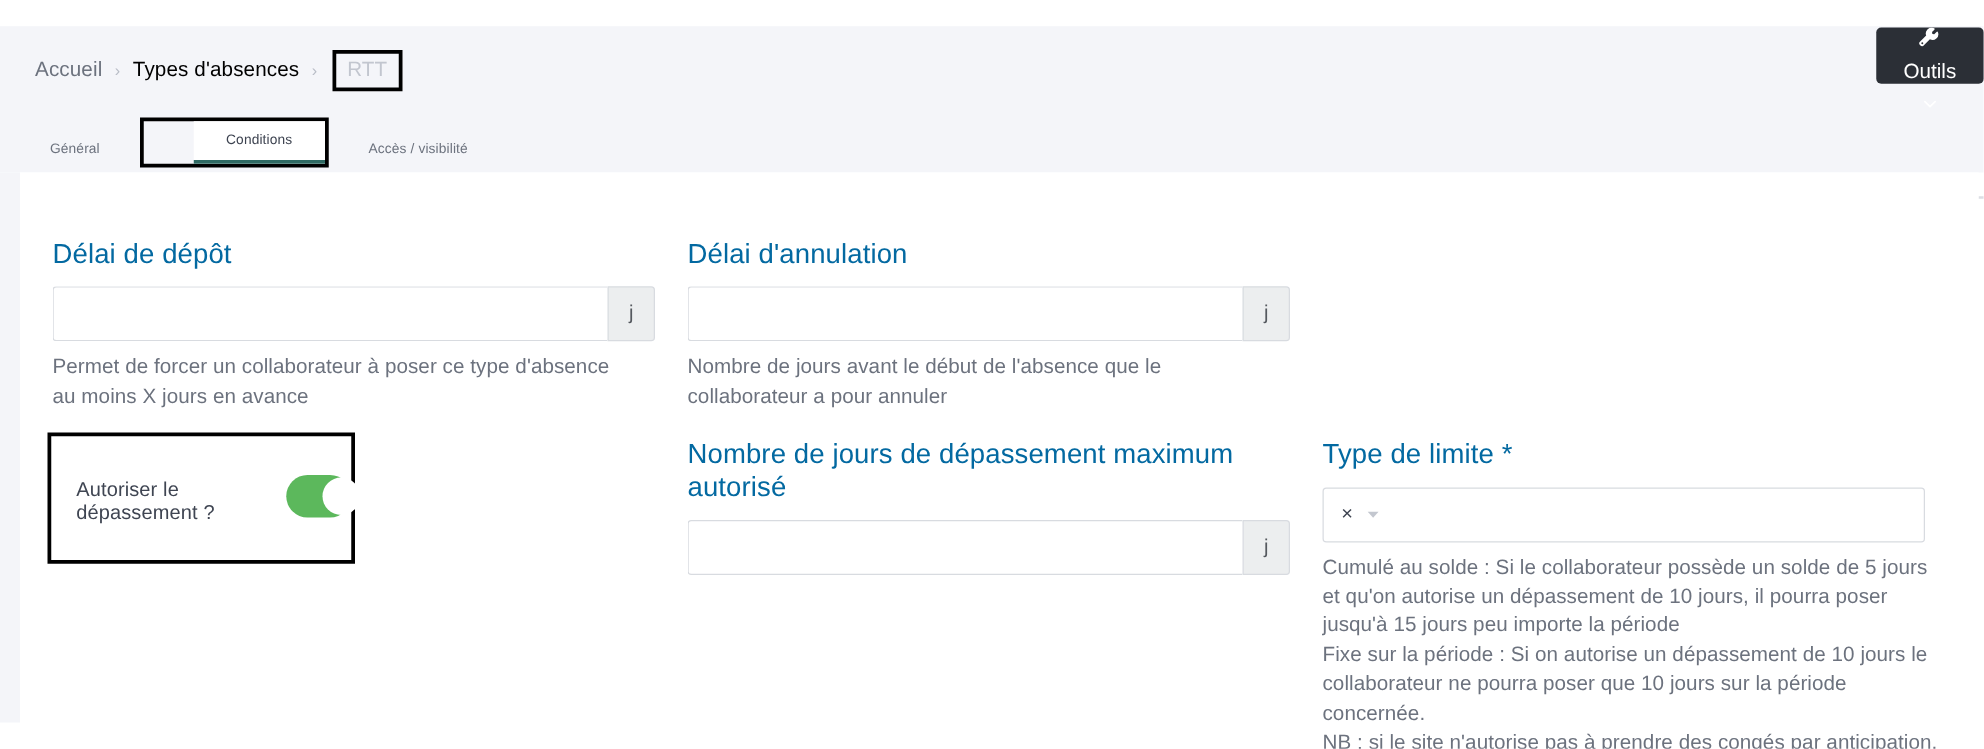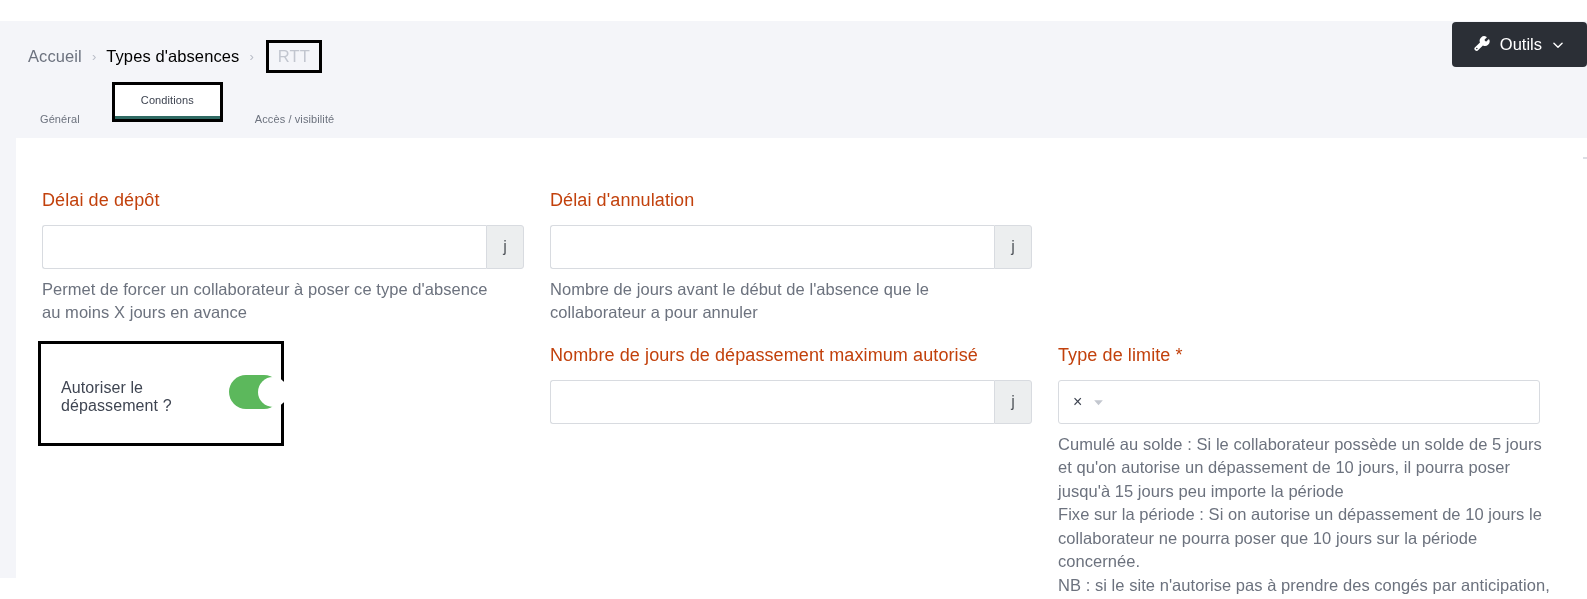--- a/index.html
+++ b/index.html
@@ -100,21 +100,22 @@
   }
   .tab.active::after {
     content: "";
     position: absolute;
     left: 0; right: 0; bottom: 0;
     height: 3px;
     background: #2f6a63;
   }
   .tab-box {
     border: 3.5px solid #000000;
-    margin: 16px 6px;
+    margin: 4px 6px;
+    padding-left: 40px;
   }
 
   
   .chrome-divider {
     position: absolute;
     top: 136px; left: 0;
     width: 1587px;
     height: 2px;
     background: #dcdee4;
   }
@@ -130,20 +131,21 @@
     color: #ffffff;
     border: none;
     border-radius: 4px;
     display: flex;
     align-items: center;
     gap: 9px;
     font-size: 16.5px;
     font-family: "Liberation Sans", sans-serif;
     cursor: pointer;
     z-index: 5;
+    flex-direction: column;
   }
   .wrench { display: block; }
   .chev { display: block; }
 
   
   .gutter {
     position: absolute;
     top: 138px; left: 0;
     width: 16px;
     height: 440px;
@@ -171,22 +173,22 @@
   }
   .row-2 { margin-top: 21px; }
 
   .col {
     width: 508px;
     padding-right: 42px;
   }
   .col.spacer { padding-right: 0; }
 
   .field-label {
-    font-size: 18px;
-    color: #c2410c;
+    font-size: 22px;
+    color: #0369a1;
     margin-bottom: 13px;
     letter-spacing: .1px;
     line-height: 1.2;
   }
 
   
   .input-group {
     display: flex;
     width: 482px;
     height: 44px;

